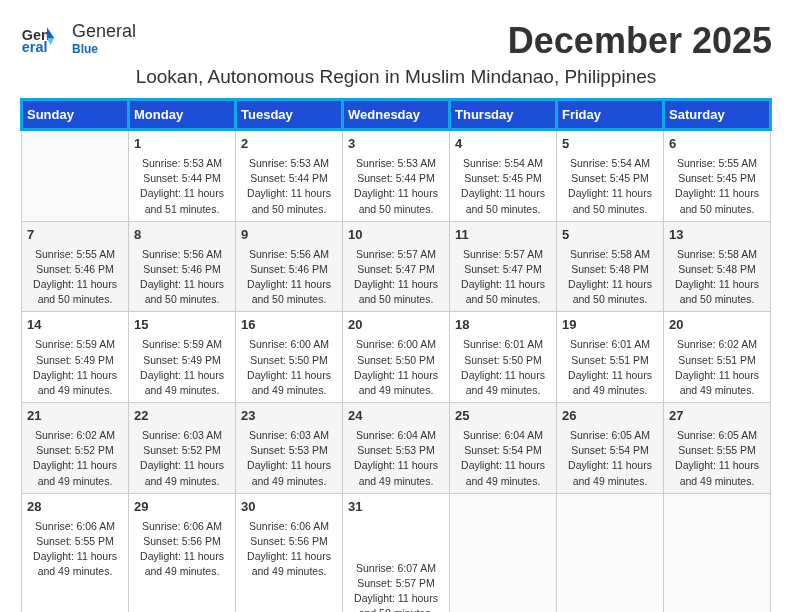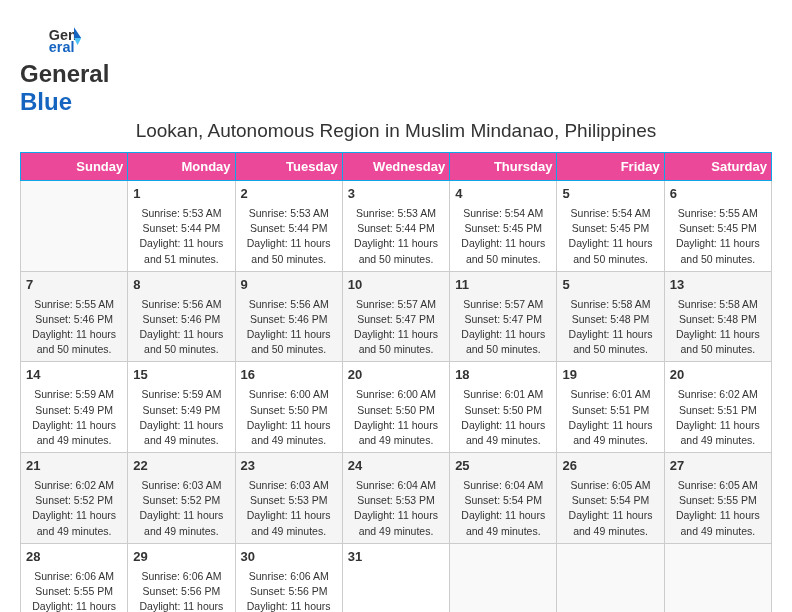--- a/index.html
+++ b/index.html
@@ -12,22 +12,21 @@
     }
     .header {
       display: flex;
       align-items: flex-start;
       justify-content: space-between;
       margin-bottom: 4px;
     }
     .logo {
       display: flex;
       align-items: center;
-      gap: 4px;
-      flex-direction: column;
+      gap: 16px;
     }
     .logo-icon {
       width: 36px;
       height: 36px;
     }
     .month-title {
       font-size: 36px;
       font-weight: bold;
       color: #333;
       text-align: right;
@@ -37,27 +36,27 @@
       font-size: 19px;
       color: #333;
       margin-bottom: 10px;
     }
     table {
       width: 100%;
       border-collapse: collapse;
       font-size: 11px;
     }
     thead th {
-      background-color: #ec4899;
+      background-color: #1d4ed8;
       color: #fff;
       padding: 6px 4px;
-      text-align: right;
+      text-align: left;
       font-size: 13px;
       font-weight: bold;
-      border: 1px solid #0ea5e9;
+      border: 3px solid #0ea5e9;
     }
     tbody td {
       border: 1px solid #ccc;
       vertical-align: top;
       padding: 4px 5px;
       width: calc(100% / 7);
       min-height: 80px;
       color: #333;
       line-height: 1.45;
     }
@@ -87,24 +86,25 @@
 
 <div class="header">
   <div class="logo">
     <svg class="logo-icon" viewBox="0 0 40 40">
       <text x="2" y="22" font-size="16" font-weight="bold" fill="#333">Gen</text>
       <text x="2" y="36" font-size="16" font-weight="bold" fill="#1565C0">eral</text>
       <polygon points="30,8 38,20 30,20" fill="#1565C0"></polygon>
       <polygon points="30,20 38,20 34,28" fill="#4FC3F7"></polygon>
     </svg>
     <div>
-      <div style="font-size:24px;font-weight:bold;color:#333;">General</div>
-      <div style="font-size:24px;font-weight:bold;color:#1565C0;">Blue</div>
+      <div style="font-size:18px;font-weight:normal;color:#333;">General</div>
+      <div style="font-size:12px;font-weight:bold;color:#1565C0;">Blue</div>
     </div>
   </div>
+  <div class="month-title">December 2025</div>
 </div>
 
 <div class="subtitle">Lookan, Autonomous Region in Muslim Mindanao, Philippines</div>
 
 <table>
   <thead>
     <tr id="header-row">
         <th>Sunday</th>
         <th>Monday</th>
         <th>Tuesday</th>

